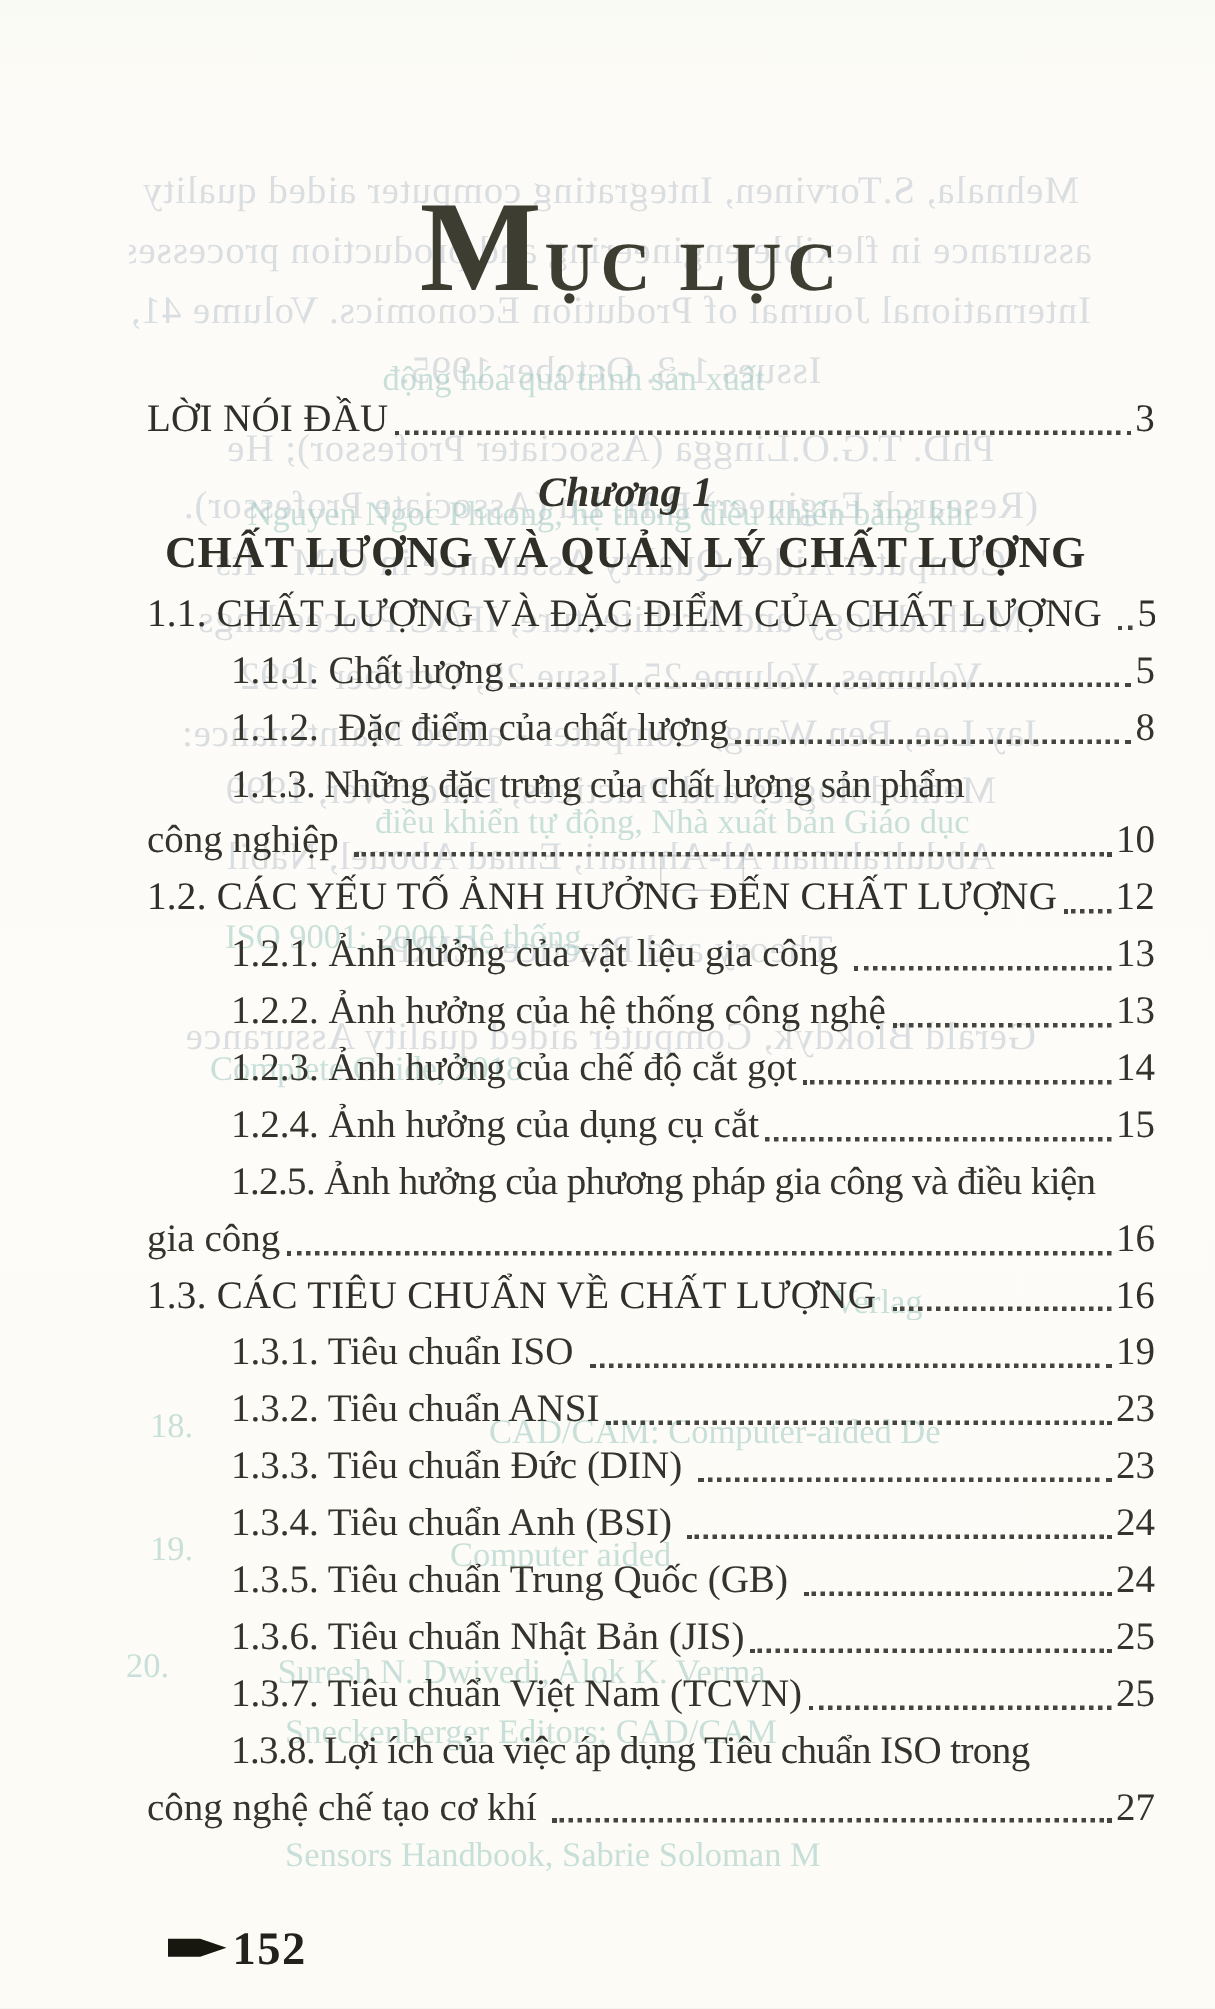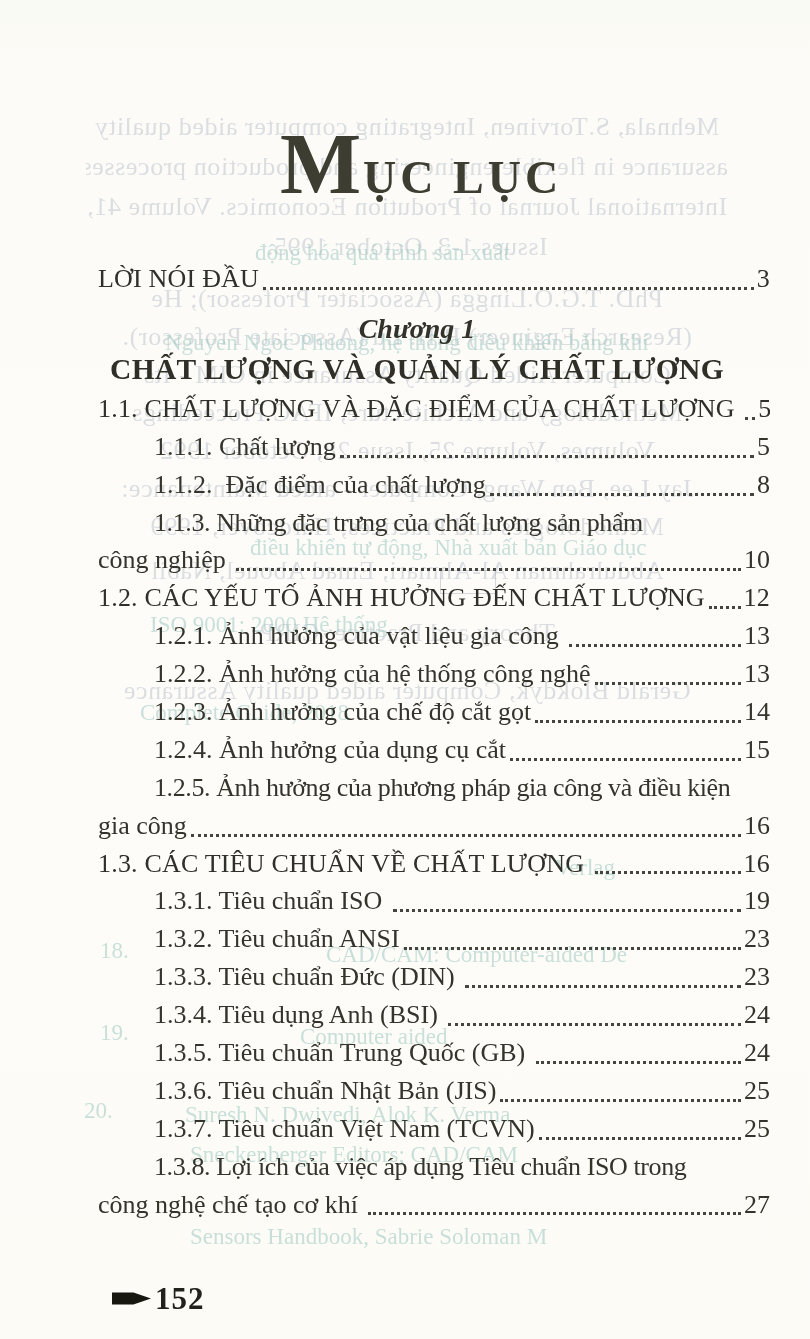--- a/index.html
+++ b/index.html
@@ -225,21 +225,21 @@
     <span class="entry-text">1.3.2. Tiêu chuẩn ANSI</span>
     <span class="leader"></span>
     <span class="pg">23</span>
   </div>
         <div class="toc-entry sub">
     <span class="entry-text">1.3.3. Tiêu chuẩn Đức (DIN) </span>
     <span class="leader"></span>
     <span class="pg">23</span>
   </div>
         <div class="toc-entry sub">
-    <span class="entry-text">1.3.4. Tiêu dụng Anh (BSI) </span>
+    <span class="entry-text">1.3.4. Tiêu chuẩn Anh (BSI) </span>
     <span class="leader"></span>
     <span class="pg">24</span>
   </div>
         <div class="toc-entry sub">
     <span class="entry-text">1.3.5. Tiêu chuẩn Trung Quốc (GB) </span>
     <span class="leader"></span>
     <span class="pg">24</span>
   </div>
         <div class="toc-entry sub">
     <span class="entry-text">1.3.6. Tiêu chuẩn Nhật Bản (JIS)</span>

